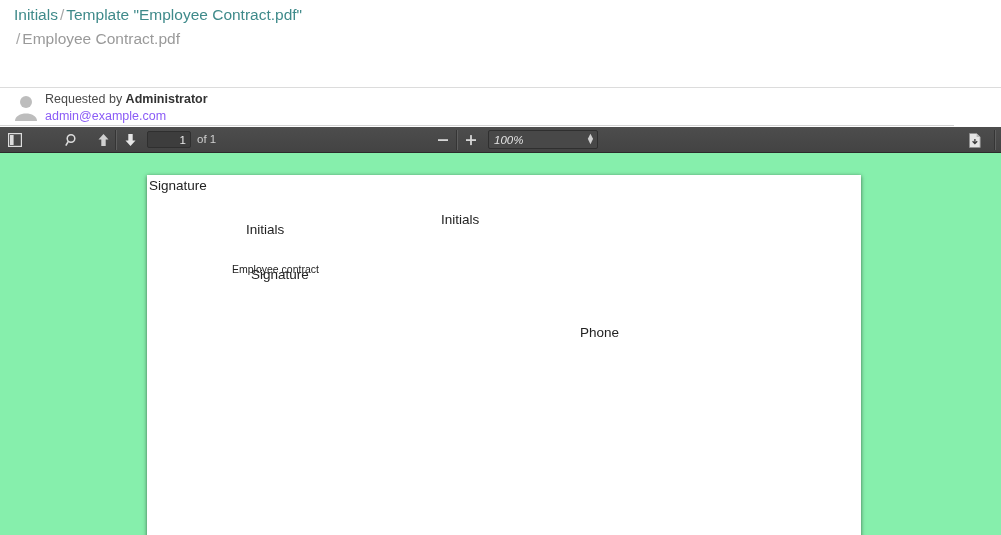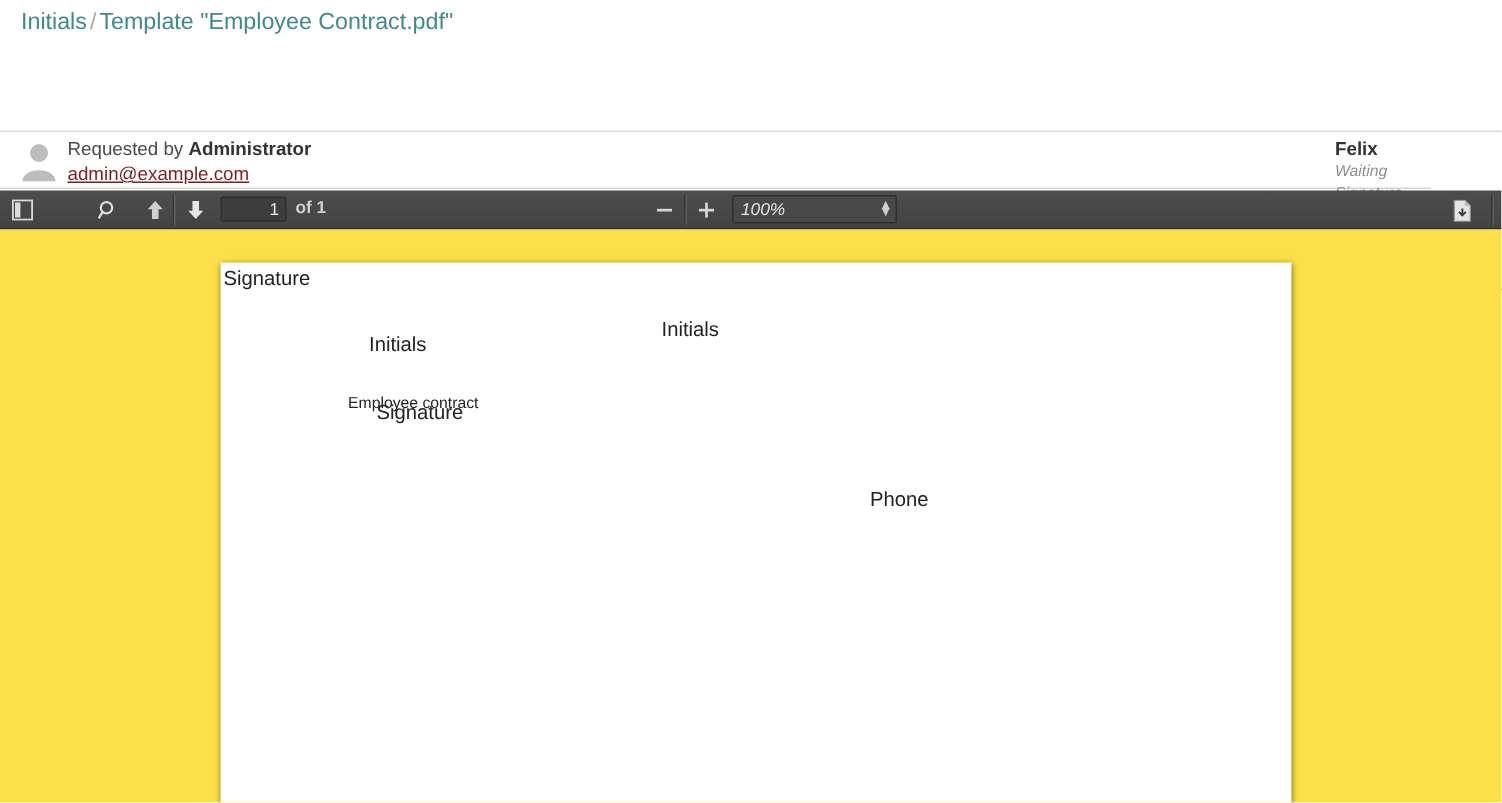--- a/index.html
+++ b/index.html
@@ -78,23 +78,22 @@
   .requester .r1 {
     font-size: 12.5px;
     color: #4a4a4a;
   }
   .requester .r1 b {
     color: #333333;
     font-weight: bold;
   }
   .requester .r2 {
     font-size: 12.5px;
-    color: #7f1d1d;
+    color: #8b5cf6;
     cursor: pointer;
-    text-decoration: underline;
   }
   .signer {
     position: absolute;
     left: 890px;
     top: 4px;
     text-align: left;
     line-height: 15px;
   }
   .signer .s1 {
     font-size: 12.5px;
@@ -163,21 +162,20 @@
     padding: 0 4px 0 0;
     box-sizing: border-box;
     outline: none;
   }
   .page-count {
     position: absolute;
     left: 197px;
     top: 6px;
     font-size: 11.5px;
     color: #cfcfcf;
-    font-weight: bold;
   }
   .zoom-select {
     position: absolute;
     left: 488px;
     top: 3px;
     width: 110px;
     height: 19px;
     background: #484848;
     border: 1px solid #2f2f2f;
     border-radius: 2px;
@@ -201,21 +199,21 @@
     pointer-events: none;
   }
 
   
   .viewer {
     position: absolute;
     left: 0;
     top: 153px;
     width: 1001px;
     height: 382px;
-    background: #fde047;
+    background: #86efac;
     overflow: hidden;
   }
   .pdf-page {
     position: absolute;
     left: 147px;
     top: 22px;
     width: 714px;
     height: 520px;
     background: #ffffff;
     box-shadow: 0 1px 4px rgba(0,0,0,0.55);
@@ -228,36 +226,35 @@
 </style>
 </head>
 <body>
 
 <div class="app">
 
   <div class="breadcrumb">
     <div class="bc-line">
       <span class="bc-link">Initials</span><span class="bc-sep">/</span><span class="bc-link">Template "Employee Contract.pdf"</span>
     </div>
+    <div class="bc-line">
+      <span class="bc-sep">/</span><span class="bc-current">Employee Contract.pdf</span>
+    </div>
   </div>
 
   <div class="signer-row">
     <span class="avatar">
       <svg width="26" height="28" viewBox="0 0 26 28">
         <circle cx="13" cy="9" r="6" fill="#bdbdbd"></circle>
         <path d="M2 28 C2 18 24 18 24 28 Z" fill="#bdbdbd"></path>
       </svg>
     </span>
     <div class="requester">
       <div class="r1"><span>Requested by </span><b>Administrator</b></div>
       <div class="r2">admin@example.com</div>
-    </div>
-    <div class="signer">
-      <div class="s1">Felix</div>
-      <div class="s2">Waiting Signature</div>
     </div>
     <a class="resend" href="#">Resend</a>
   </div>
 
   <div class="pdf-toolbar">
     <div class="tb-btn" style="left:3px;">
       <svg width="14" height="14" viewBox="0 0 14 14">
         <rect x="0.5" y="0.5" width="13" height="13" fill="none" stroke="#dcdcdc" stroke-width="1.4"></rect>
         <rect x="2" y="2" width="3.6" height="10" fill="#dcdcdc"></rect>
       </svg>

